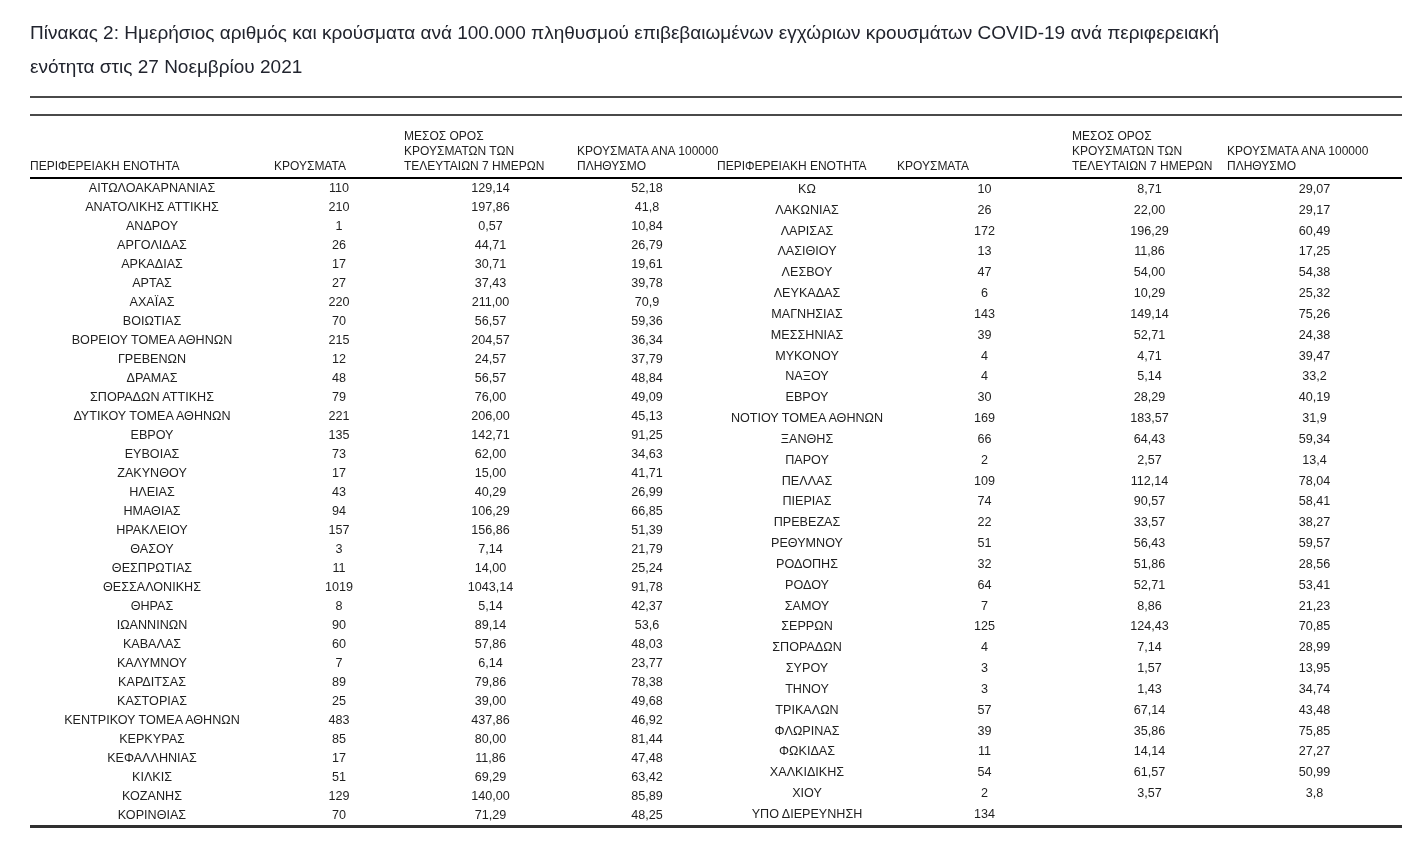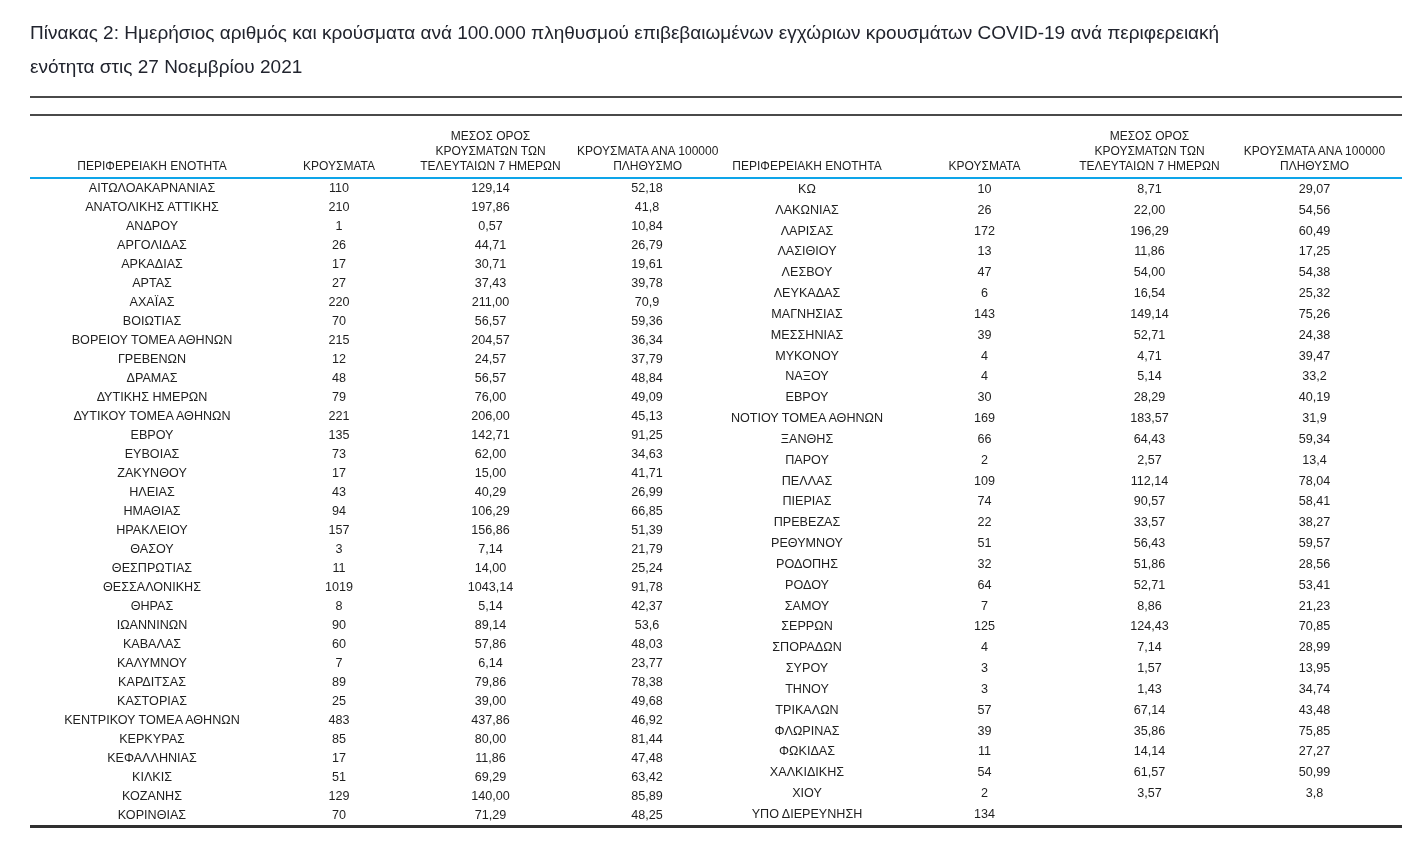--- a/index.html
+++ b/index.html
@@ -6,21 +6,21 @@
   body { font-family:"Liberation Sans", sans-serif; color:#1f1f1f; }
   .page { width:1426px; height:831px; box-sizing:border-box; padding:16px 24px 0 30px; overflow:hidden; background:#fff; }
   .doc-title { font-size:19px; line-height:34px; color:#21242e; white-space:pre-line; width:1372px; }
   .title-rule { border:none; border-top:2px solid #4a4a4a; margin:12px 0 0 0; width:1372px; }
   .tables { display:flex; margin-top:16px; width:1372px; border-top:2px solid #4a4a4a; }
   table { border-collapse:collapse; table-layout:fixed; border-bottom:3px solid #303030; }
   .t-left  { width:687px; }
   .t-right { width:685px; }
   thead tr { height:62px; }
   th { font-weight:normal; font-size:12px; line-height:15px; vertical-align:bottom;
-       text-align:center; padding:0 0 3px 0; border-bottom:2px solid #0ea5e9; color:#1f1f1f; overflow:visible; }
+       text-align:left; padding:0 0 3px 0; border-bottom:2px solid #000000; color:#1f1f1f; overflow:visible; }
   th .hdr { white-space:pre; display:inline-block; }
   tbody tr { height:19px; }
   td { font-size:12.6px; line-height:19px; padding:0; text-align:center;
        white-space:nowrap; overflow:visible; color:#1f1f1f; }
   
   .t-left  col.c-region  { width:244px; }
   .t-left  col.c-cases   { width:130px; }
   .t-left  col.c-avg7    { width:173px; }
   .t-left  col.c-per100k { width:140px; }
   
@@ -120,21 +120,21 @@
             <td>24,57</td>
             <td>37,79</td>
           </tr>
           <tr>
             <td>ΔΡΑΜΑΣ</td>
             <td>48</td>
             <td>56,57</td>
             <td>48,84</td>
           </tr>
           <tr>
-            <td>ΔΥΤΙΚΗΣ ΗΜΕΡΩΝ</td>
+            <td>ΣΠΟΡΑΔΩΝ ΑΤΤΙΚΗΣ</td>
             <td>79</td>
             <td>76,00</td>
             <td>49,09</td>
           </tr>
           <tr>
             <td>ΔΥΤΙΚΟΥ ΤΟΜΕΑ ΑΘΗΝΩΝ</td>
             <td>221</td>
             <td>206,00</td>
             <td>45,13</td>
           </tr>
@@ -289,21 +289,21 @@
           <tr>
             <td>ΚΩ</td>
             <td>10</td>
             <td>8,71</td>
             <td>29,07</td>
           </tr>
           <tr>
             <td>ΛΑΚΩΝΙΑΣ</td>
             <td>26</td>
             <td>22,00</td>
-            <td>54,56</td>
+            <td>29,17</td>
           </tr>
           <tr>
             <td>ΛΑΡΙΣΑΣ</td>
             <td>172</td>
             <td>196,29</td>
             <td>60,49</td>
           </tr>
           <tr>
             <td>ΛΑΣΙΘΙΟΥ</td>
             <td>13</td>
@@ -312,21 +312,21 @@
           </tr>
           <tr>
             <td>ΛΕΣΒΟΥ</td>
             <td>47</td>
             <td>54,00</td>
             <td>54,38</td>
           </tr>
           <tr>
             <td>ΛΕΥΚΑΔΑΣ</td>
             <td>6</td>
-            <td>16,54</td>
+            <td>10,29</td>
             <td>25,32</td>
           </tr>
           <tr>
             <td>ΜΑΓΝΗΣΙΑΣ</td>
             <td>143</td>
             <td>149,14</td>
             <td>75,26</td>
           </tr>
           <tr>
             <td>ΜΕΣΣΗΝΙΑΣ</td>

